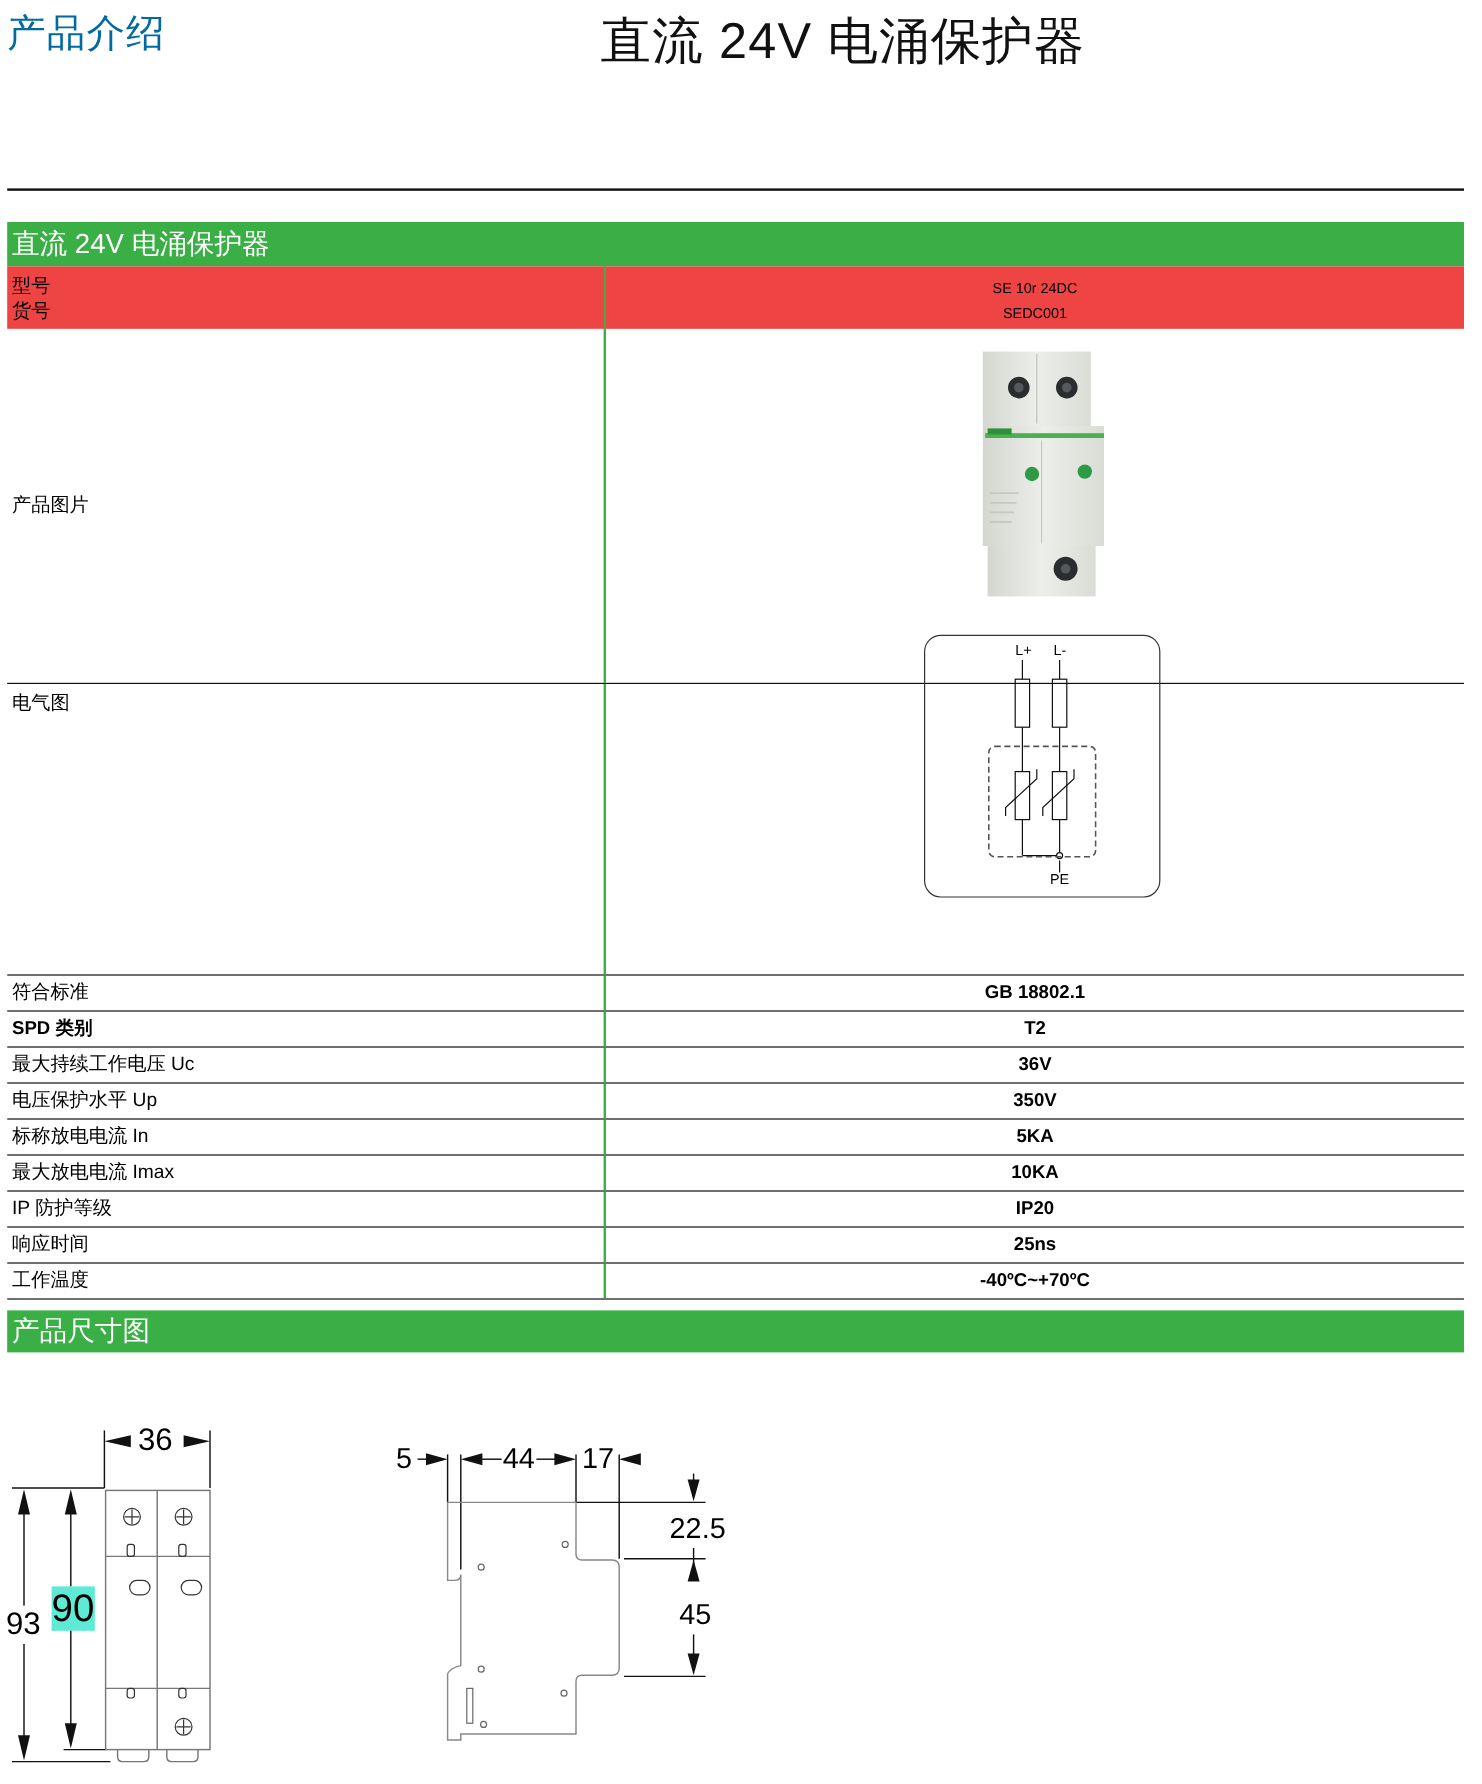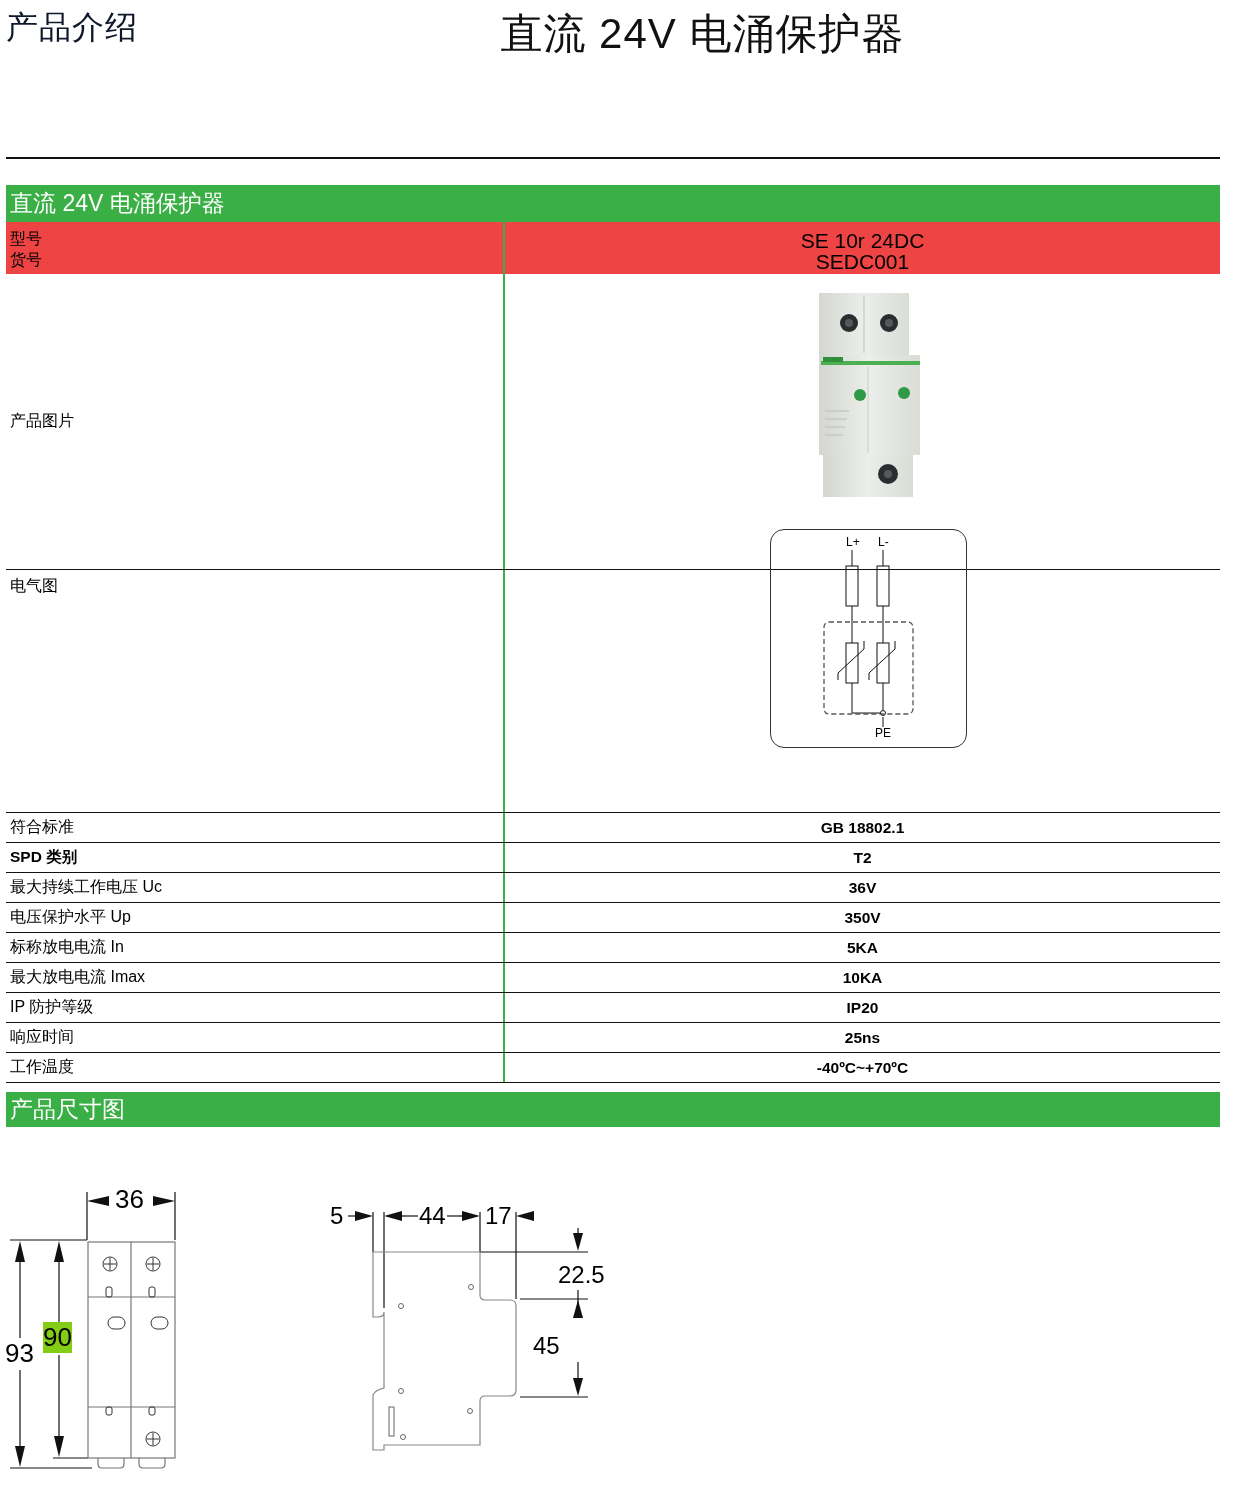--- a/index.html
+++ b/index.html
@@ -1,34 +1,34 @@
 <!DOCTYPE html>
 <html><head>
 <meta charset="utf-8">
 <style>
   * { box-sizing: border-box; margin: 0; padding: 0; }
   html, body { width: 1235px; height: 1487px; background: #ffffff; overflow: hidden; }
   body { position: relative; font-family: "Liberation Sans", "DejaVu Sans", sans-serif; color: #000; }
 
-  .section-label { position: absolute; left: 6px; top: 6px; font-size: 32px; color: #0f172a; font-weight: normal; letter-spacing: 1px; }
+  .section-label { position: absolute; left: 6px; top: 6px; font-size: 32px; color: #0369a1; font-weight: normal; letter-spacing: 1px; }
   .page-title { position: absolute; left: 0; width: 1405px; top: 6px; text-align: center; font-size: 42px; color: #111; font-weight: normal; letter-spacing: 1px; }
   .top-rule { position: absolute; left: 6px; top: 157px; width: 1214px; height: 2px; background: #111; }
 
   .green-bar { position: absolute; left: 6px; width: 1214px; background: #3aaf45; color: #fff; font-size: 23px; padding-left: 4px; display: flex; align-items: center; }
   .bar-spec { top: 185px; height: 37px; }
   .bar-dim { top: 1092px; height: 35px; }
 
   .spec-table { position: absolute; left: 6px; top: 222px; width: 1214px; }
   .row { position: relative; display: flex; border-bottom: 1.5px solid #111; }
   .row .k { width: 499px; font-size: 16px; padding-left: 4px; border-right: 2.5px solid #3aaf45; }
   .row .v { flex: 1; font-size: 15.5px; font-weight: bold; text-align: center; }
 
   .row-header { height: 52px; background: #ef4444; border-bottom: none; }
   .row-header .k { padding-top: 6px; line-height: 21px; font-size: 16px; }
-  .row-header .v { font-weight: normal; padding-top: 8px; line-height: 21px; font-size: 21px; border-radius: 10px; }
+  .row-header .v { font-weight: normal; padding-top: 8px; line-height: 21px; font-size: 12px; border-radius: 10px; }
 
   .row-img { height: 296px; }
   .row-img .k { display: flex; align-items: center; }
   .row-diag { height: 243px; }
   .row-diag .k { padding-top: 6px; }
 
   .row-spec { height: 30px; align-items: stretch; }
   .row-spec .k, .row-spec .v { display: flex; align-items: center; }
   .row-spec .v { justify-content: center; }
 
@@ -200,21 +200,21 @@
     <rect x="106" y="1287" width="6" height="10" rx="2"></rect>
     <rect x="149" y="1287" width="6" height="10" rx="2"></rect>
     <rect x="106" y="1407" width="6" height="8" rx="2"></rect>
     <rect x="149" y="1407" width="6" height="8" rx="2"></rect>
     <rect x="108" y="1317" width="17" height="12" rx="6"></rect>
     <rect x="151" y="1317" width="17" height="12" rx="6"></rect>
   </g>
 </svg>
 <span style="position:absolute;left:115px;top:1184px;font-size:26px;">36</span>
 <span style="position:absolute;left:5px;top:1338px;font-size:26px;background:#fff;">93</span>
-<span style="position:absolute;left:43px;top:1322px;font-size:26px;background:#84cc16;">90</span>
+<span style="position:absolute;left:43px;top:1322px;font-size:32px;background:#5eead4;">90</span>
 
 <svg class="dim-side" width="300" height="265" viewBox="320 1195 300 265">
   <g stroke="#111" stroke-width="1.2" fill="none">
     <line x1="373" y1="1212" x2="373" y2="1252"></line>
     <line x1="384" y1="1212" x2="384" y2="1308"></line>
     <line x1="480" y1="1212" x2="480" y2="1252"></line>
     <line x1="516" y1="1212" x2="516" y2="1299"></line>
     <line x1="348" y1="1216" x2="360" y2="1216"></line>
     <line x1="400" y1="1216" x2="418" y2="1216"></line>
     <line x1="447" y1="1216" x2="466" y2="1216"></line>
@@ -241,13 +241,13 @@
     <circle cx="401" cy="1391" r="2.5"></circle>
     <circle cx="470" cy="1411" r="2.5"></circle>
     <circle cx="403" cy="1437" r="2.5"></circle>
     <rect x="389" y="1407" width="5" height="29"></rect>
   </g>
 </svg>
 <span style="position:absolute;left:330px;top:1202px;font-size:24px;">5</span>
 <span style="position:absolute;left:419px;top:1202px;font-size:24px;">44</span>
 <span style="position:absolute;left:485px;top:1202px;font-size:24px;">17</span>
 <span style="position:absolute;left:558px;top:1261px;font-size:24px;">22.5</span>
-<span style="position:absolute;left:533px;top:1332px;font-size:24px;">45</span>
+<span style="position:absolute;left:566px;top:1332px;font-size:24px;">45</span>
 
 </body></html>

